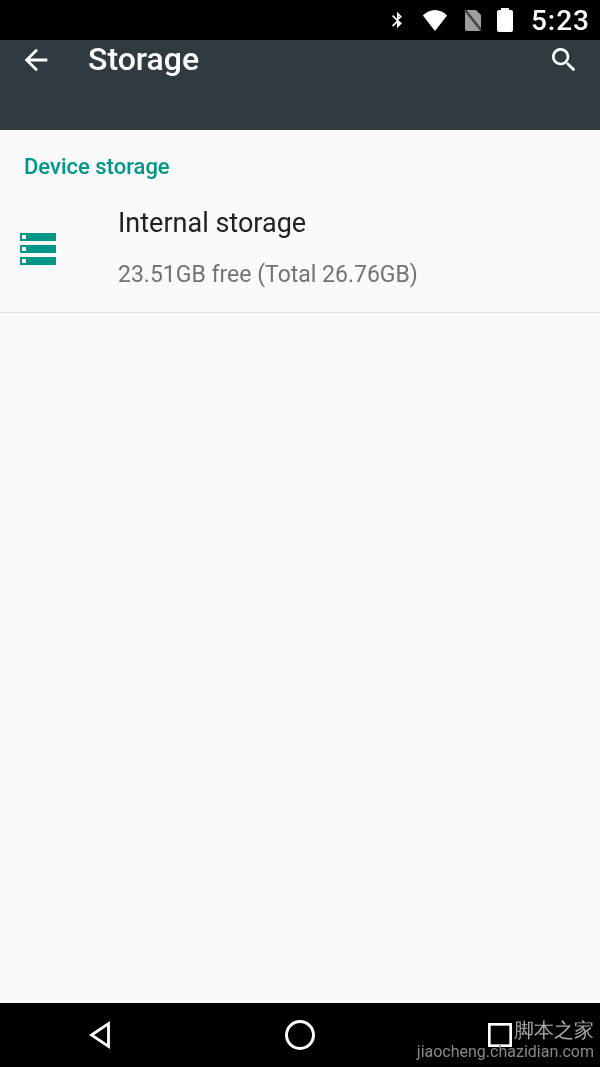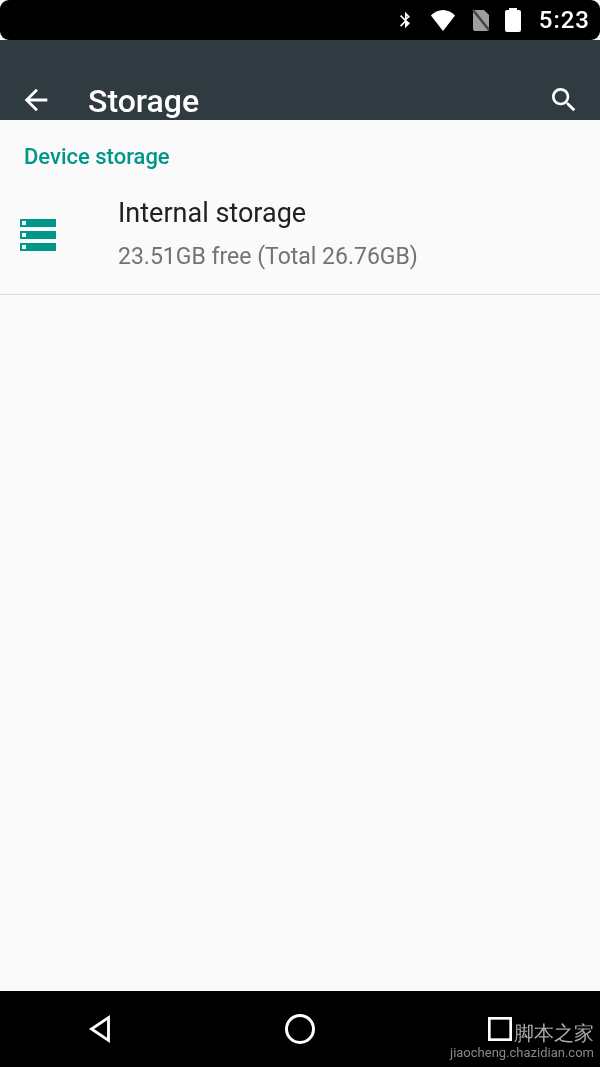--- a/index.html
+++ b/index.html
@@ -1,51 +1,51 @@
 <!DOCTYPE html>
 <html><head>
 <meta charset="utf-8">
 <style>
   * { box-sizing: border-box; margin: 0; padding: 0; }
   html, body { width: 600px; height: 1067px; font-family: Roboto, "Helvetica Neue", Arial, sans-serif; background: #fafafa; overflow: hidden; }
   .screen { width: 600px; height: 1067px; display: flex; flex-direction: column; position: relative; }
 
   
-  .status-bar { height: 40px; background: #000; color: #fff; display: flex; align-items: center; justify-content: flex-end; padding: 0 10px; font-size: 24px; font-weight: 500; gap: 14px; border-radius: 9px; }
+  .status-bar { height: 40px; background: #000; color: #fff; display: flex; align-items: center; justify-content: flex-end; padding: 0 10px; font-size: 28px; font-weight: 500; gap: 14px; }
   .status-bar .icon { display: inline-flex; align-items: center; justify-content: center; }
   .status-bar svg { display: block; }
   .status-time { margin-left: 4px; letter-spacing: 1px; }
 
   
-  .app-bar { height: 80px; background: #2f3b41; color: #fff; display: flex; align-items: flex-end; padding: 0 16px; }
+  .app-bar { height: 90px; background: #2f3b41; color: #fff; display: flex; align-items: flex-start; padding: 0 16px; }
   .app-bar .back { width: 40px; height: 40px; display: flex; align-items: center; justify-content: center; cursor: pointer; }
   .app-bar .title { font-size: 32px; margin-left: 32px; font-weight: 500; flex: 1; }
   .app-bar .search { width: 40px; height: 40px; display: flex; align-items: center; justify-content: center; cursor: pointer; }
 
   
   .content { flex: 1; background: #fafafa; }
   .section-header { color: #009688; font-size: 22px; font-weight: 500; padding: 24px 40px 10px 24px; }
 
   .item { display: flex; align-items: center; padding: 18px 20px 24px 20px; }
   .item .leading { width: 56px; display: flex; align-items: flex-start; justify-content: flex-start; padding-top: 4px; }
   .item .texts { flex: 1; padding-left: 42px; }
   .item .primary { font-size: 27px; color: #212121; line-height: 1.25; }
-  .item .secondary { font-size: 23px; color: #737373; margin-top: 12px; }
+  .item .secondary { font-size: 23px; color: #737373; margin-top: 20px; }
   .item .trailing { width: 56px; display: flex; align-items: center; justify-content: center; cursor: pointer; }
 
   .divider { height: 1px; background: #e0e0e0; }
 
   
-  .nav-bar { height: 76px; background: #000; display: flex; align-items: center; justify-content: space-around; position: relative; }
+  .nav-bar { height: 64px; background: #000; display: flex; align-items: center; justify-content: space-around; position: relative; }
   .nav-btn { width: 80px; height: 60px; display: flex; align-items: center; justify-content: center; cursor: pointer; }
   .nav-bar svg { display: block; }
 
   .watermark { position: absolute; right: 6px; bottom: 6px; color: #888; font-size: 14px; line-height: 1.2; text-align: right; }
   .watermark .wm1 { font-size: 20px; color: #aaa; }
-  .watermark .wm2 { font-size: 13px; color: #888; }
+  .watermark .wm2 { font-size: 16px; color: #888; }
 </style>
 </head>
 <body>
 
 <div class="screen">
 
   <div class="status-bar">
     <span class="icon">
       <svg width="20" height="26" viewBox="0 0 24 24" fill="#fff">
           <path d="M12 2v8.6L7.4 6 6 7.4 11.6 13 6 18.6 7.4 20 12 15.4V22l6-6-4.6-4 4.6-4-6-6zm2 4.8L15.2 8 14 9.2V6.8zm0 10.4L15.2 16 14 17.2v-2z"></path>

